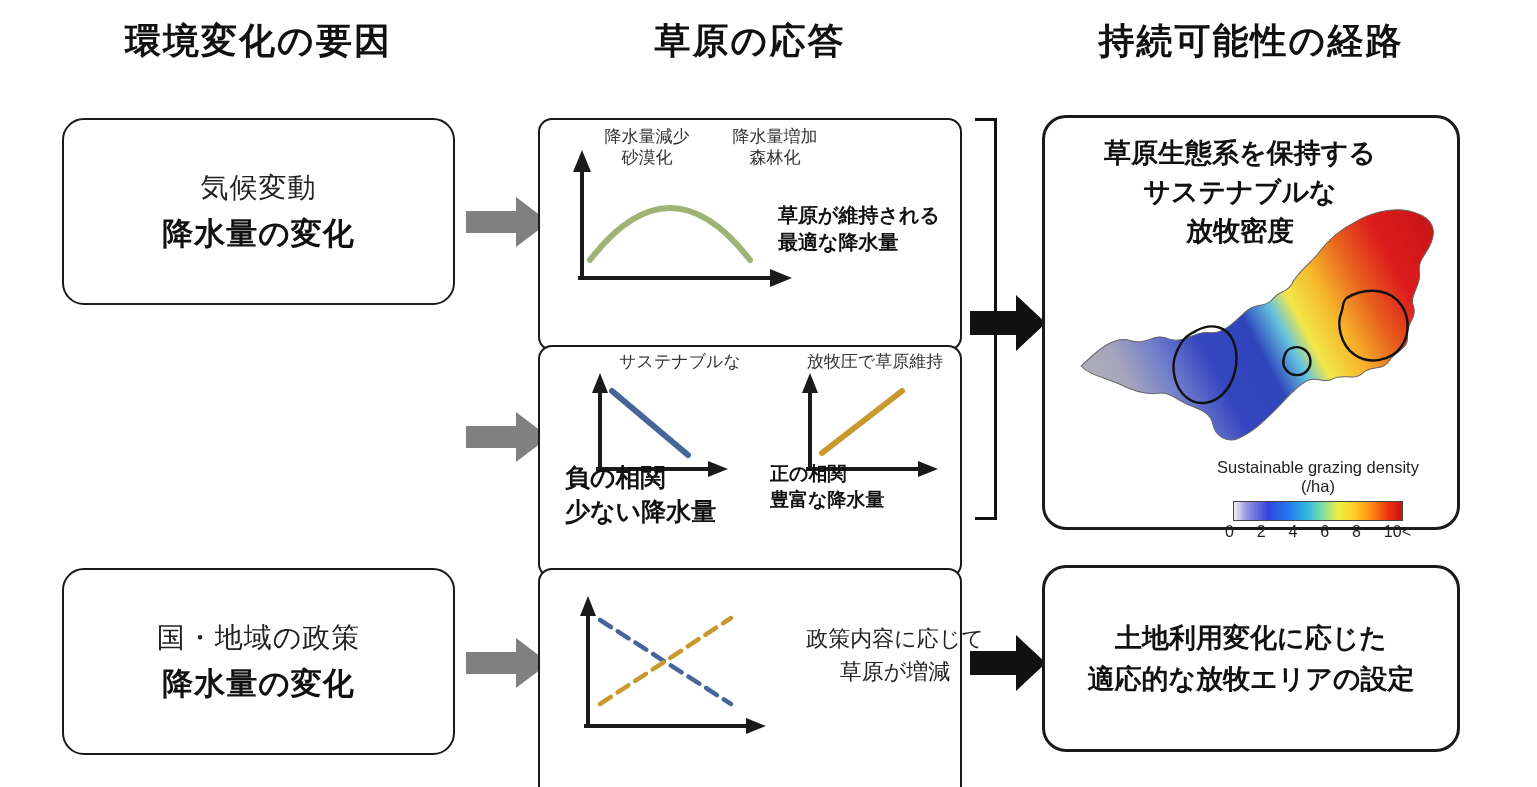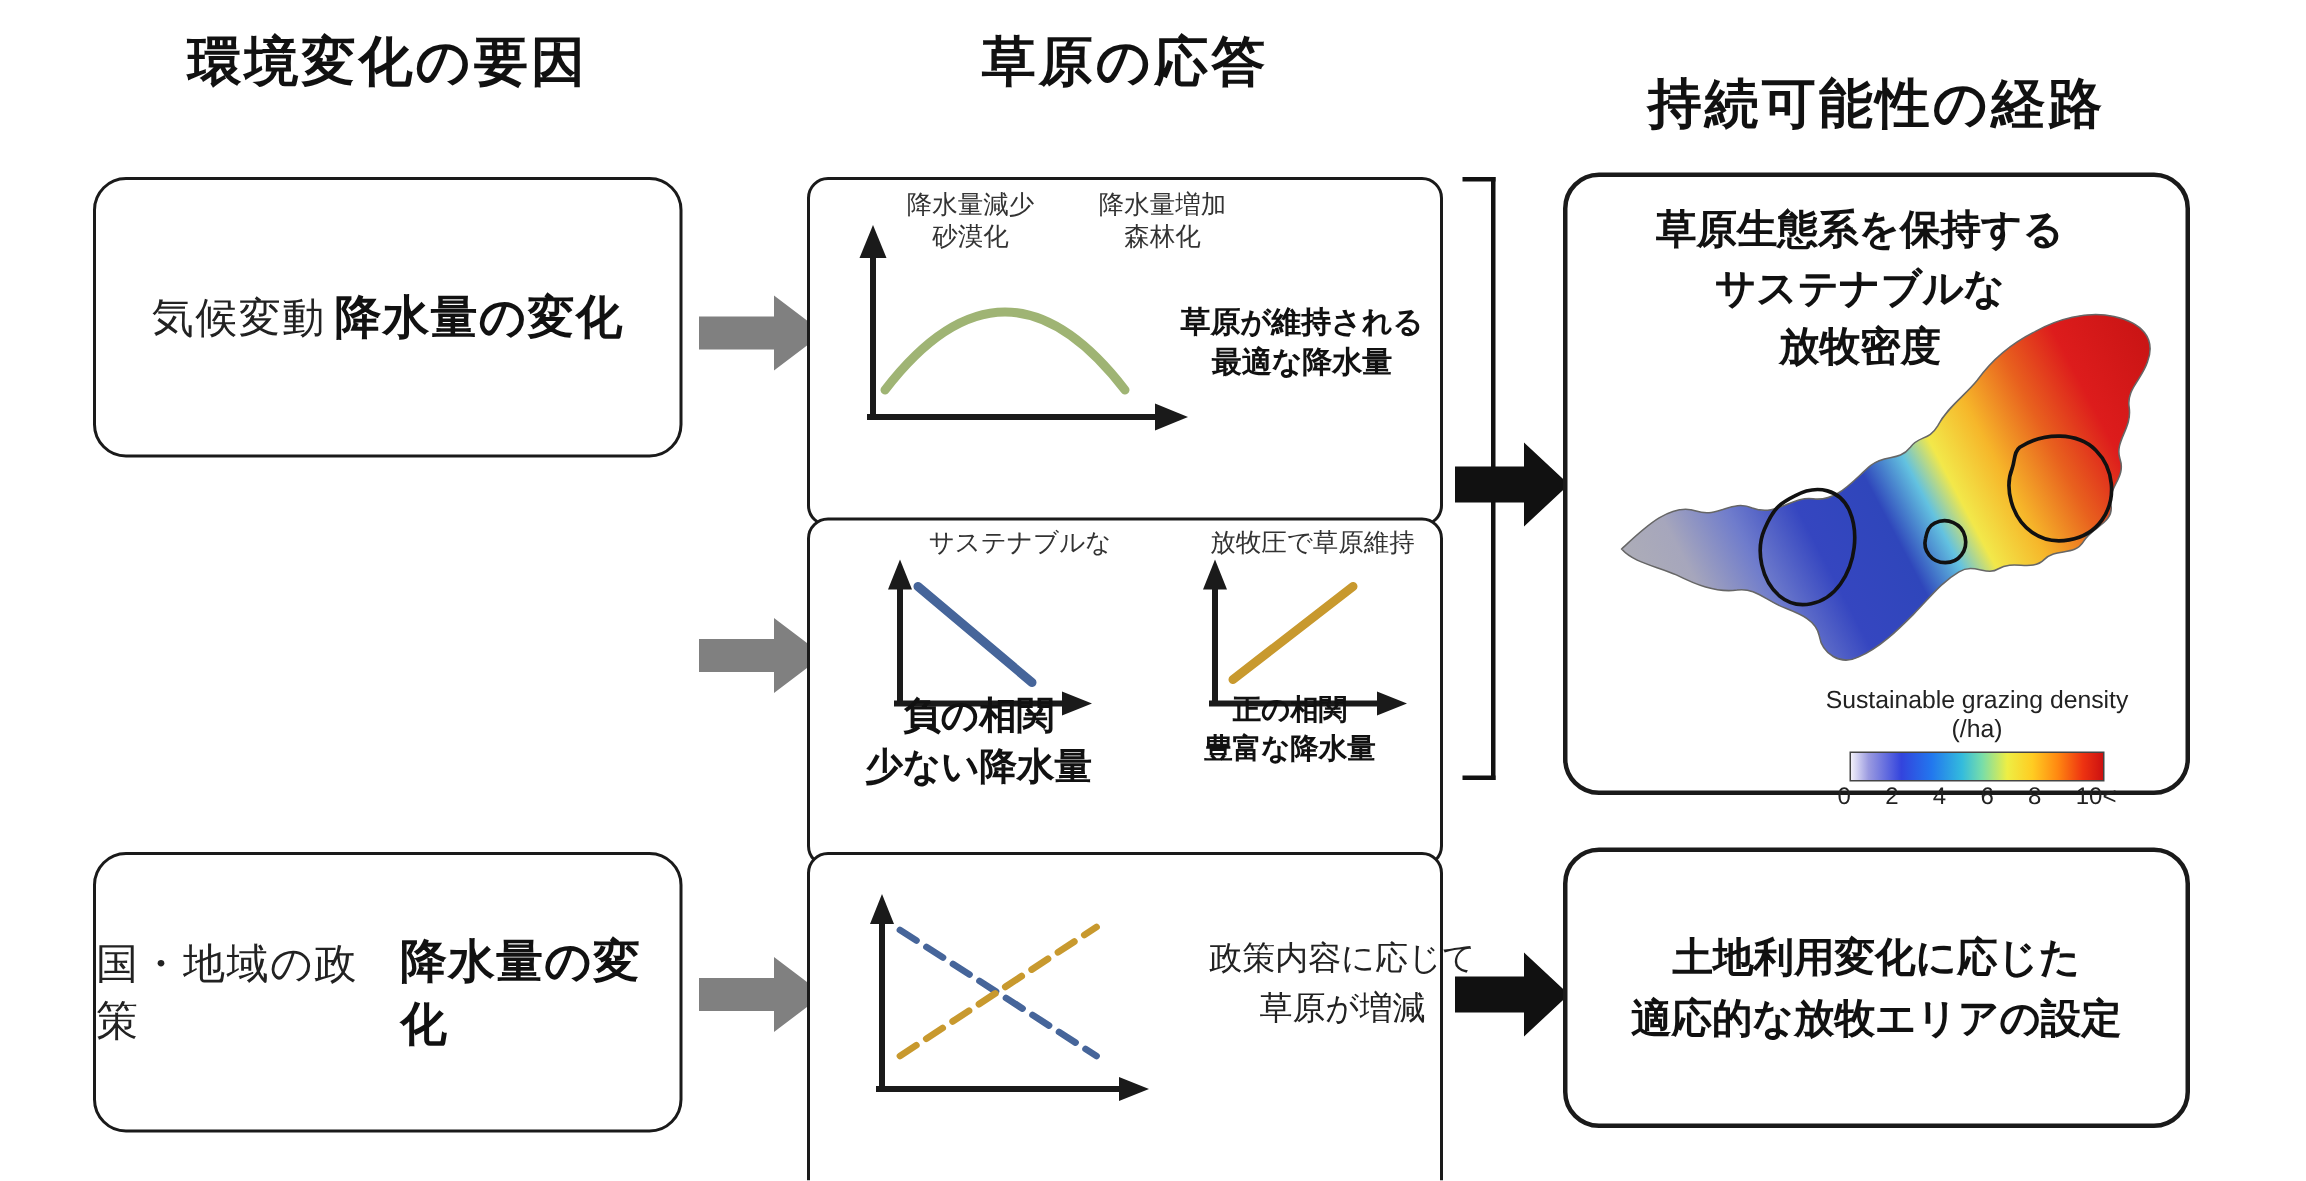--- a/index.html
+++ b/index.html
@@ -8,49 +8,49 @@
     font-family:"Liberation Sans","DejaVu Sans",sans-serif;color:#1a1a1a;
   }
   .col-header{
     position:absolute;top:16px;height:50px;display:flex;align-items:center;justify-content:center;
     font-size:36px;font-weight:bold;letter-spacing:2px;color:#111;
   }
   .box{
     position:absolute;background:#fff;border:2.5px solid #1a1a1a;box-sizing:border-box;
   }
   .driver-box{left:62px;width:393px;height:187px;border-radius:22px;
-    display:flex;align-items:center;justify-content:center;gap:6px;}
+    display:flex;flex-direction:column;align-items:center;justify-content:center;gap:6px;}
   .driver-line1{font-size:28px;color:#222;letter-spacing:1px;}
   .driver-line2{font-size:31px;font-weight:bold;color:#111;letter-spacing:1px;}
   .mid-box{left:538px;width:424px;height:233px;border-radius:14px;}
   .right-box{left:1042px;width:418px;border-radius:24px;border-width:3px;}
   .abs{position:absolute;}
   .small-label{font-size:17px;color:#333;line-height:1.25;text-align:center;}
-  .bold-note{font-weight:bold;color:#111;text-align:center;line-height:1.35;}
+  .bold-note{font-weight:bold;color:#111;line-height:1.35;}
   .bracket{
     position:absolute;left:975px;top:118px;width:22px;height:402px;box-sizing:border-box;
     border-top:3.5px solid #111;border-right:3.5px solid #111;border-bottom:3.5px solid #111;
   }
   .map-title{font-size:27px;font-weight:bold;line-height:1.45;text-align:center;color:#111;}
   .legend-title{font-size:16.5px;color:#222;text-align:center;}
   .legend-bar{
     width:170px;height:20px;margin:5px auto 0;border:1.5px solid #444;box-sizing:border-box;
     background:linear-gradient(to right,#f2f0fa 0%,#9a9ae0 7%,#3344dd 20%,#2277ee 32%,#33bbdd 44%,#77ddaa 52%,#eeee44 62%,#ffcc22 72%,#ff8811 82%,#ee3311 92%,#cc1111 100%);
   }
   .legend-ticks{width:186px;margin:2px auto 0;display:flex;justify-content:space-between;font-size:16px;color:#222;}
   .pathway-text{font-size:27px;font-weight:bold;text-align:center;line-height:1.5;color:#111;}
 </style>
 </head>
 <body>
 
 <div id="stage">
 
   <div class="col-header" style="left:62px;width:393px;">環境変化の要因</div>
   <div class="col-header" style="left:538px;width:424px;">草原の応答</div>
-  <div class="col-header" style="left:1042px;width:418px;margin-top:28px;">持続可能性の経路</div>
+  <div class="col-header" style="left:1042px;width:418px;">持続可能性の経路</div>
 
   <div class="box driver-box" style="top:118px;">
     <div class="driver-line1">気候変動</div>
     <div class="driver-line2">降水量の変化</div>
   </div>
   <div class="box driver-box" style="top:568px;font-family:Liberation Serif, serif;">
     <div class="driver-line1">国・地域の政策</div>
     <div class="driver-line2">降水量の変化</div>
   </div>
 

